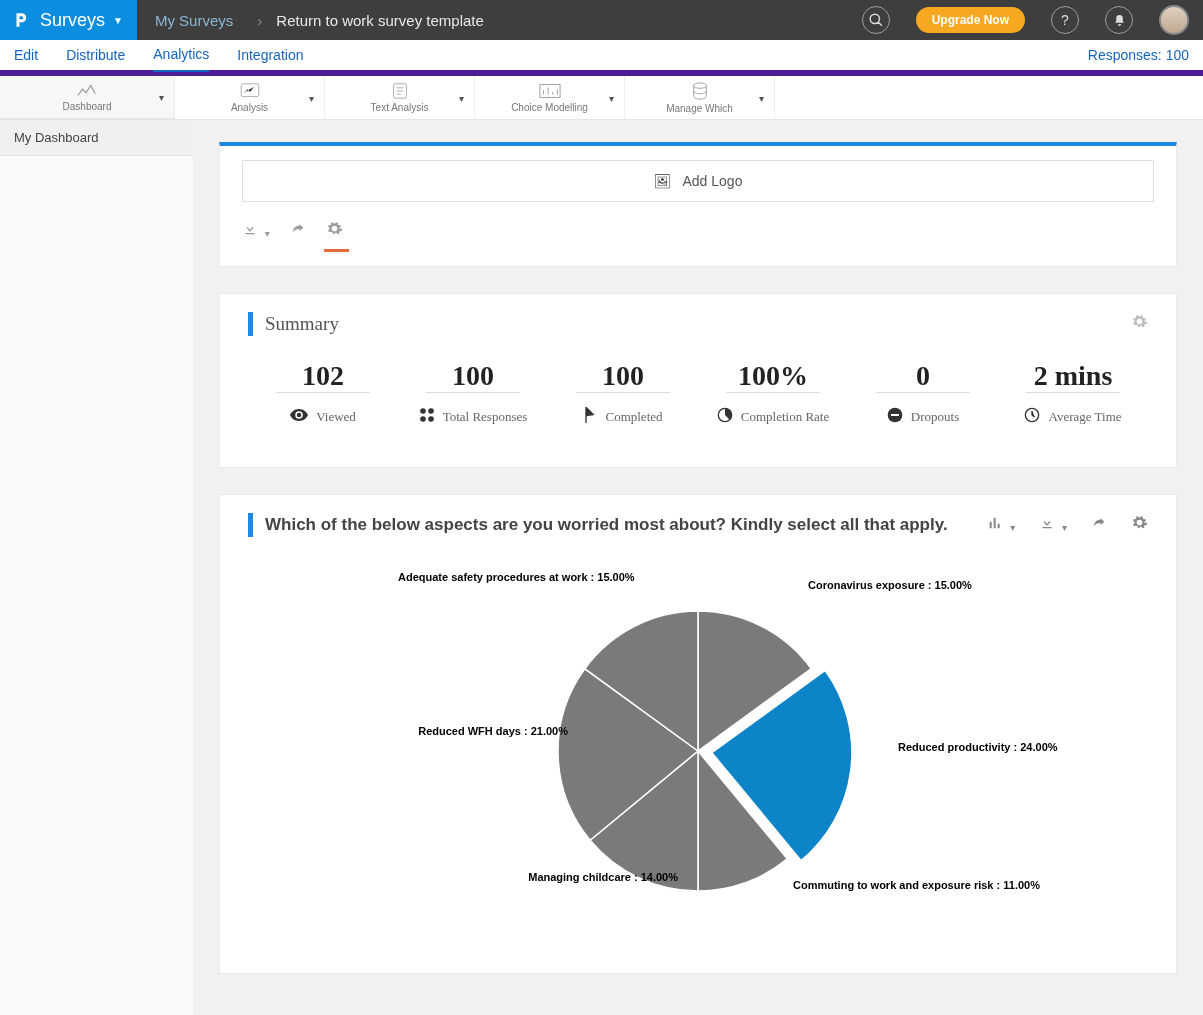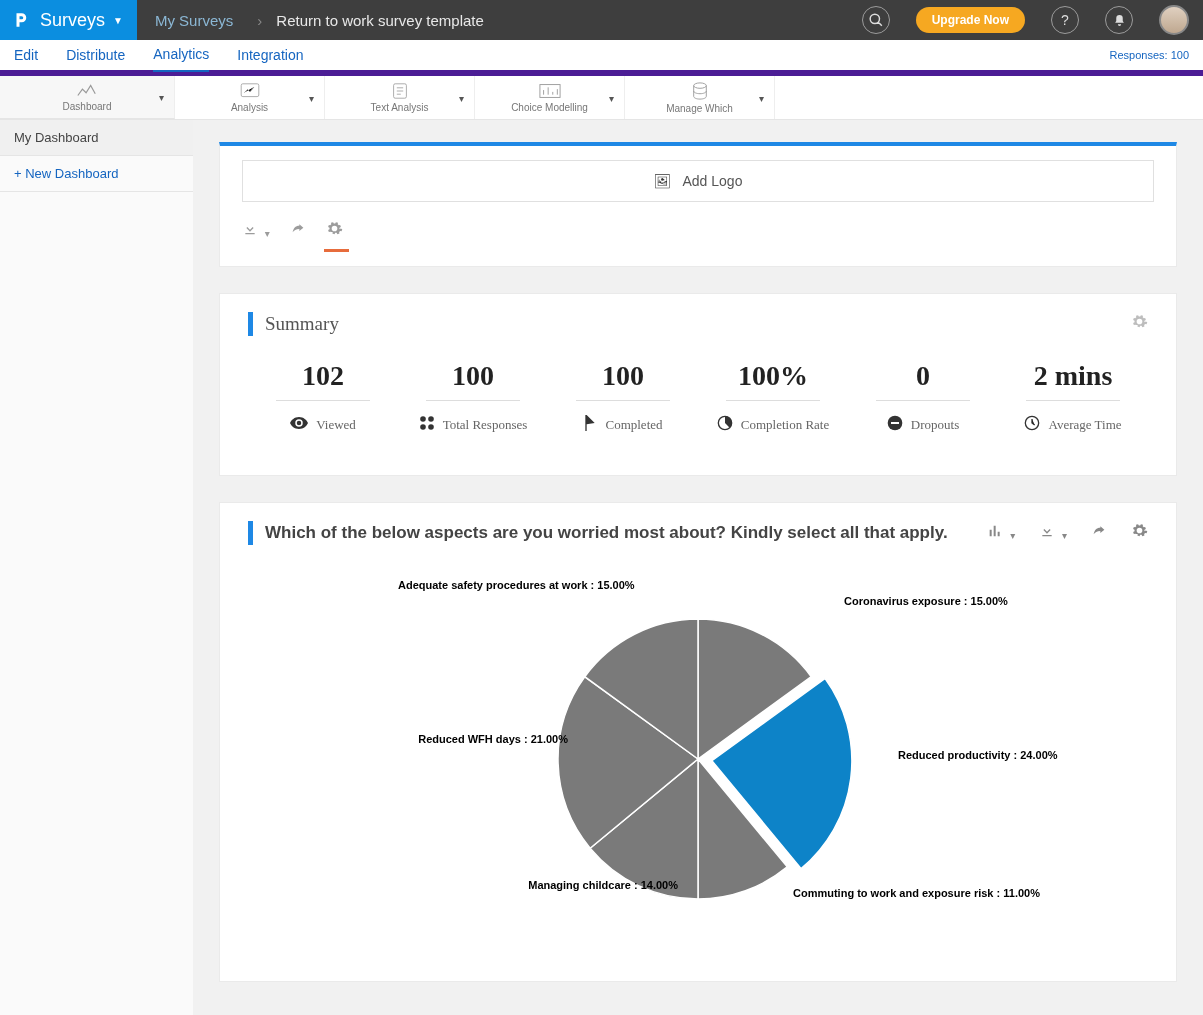--- a/index.html
+++ b/index.html
@@ -38,21 +38,21 @@
   width: 30px; height: 30px; border-radius: 50%; border: 2px solid #888;
   background: linear-gradient(#e0d0c0,#bfa890); display: inline-block;
 }
 
 .subnav {
   display: flex; align-items: center; background: #fff; border-bottom: 6px solid #4c1d95;
   padding: 0 14px; height: 36px; font-size: 14px;
 }
 .subnav-item { color: #1565c0; margin-right: 28px; cursor: pointer; padding: 8px 0; }
 .subnav-item.active { border-bottom: 2px solid #1565c0; font-weight: 500; }
-.subnav-right { margin-left: auto; color: #1565c0; font-size: 11px; text-align: center; }
+.subnav-right { margin-left: auto; color: #1565c0; font-size: 14px; text-align: center; }
 
 .toolbar {
   display: flex; align-items: stretch; background: #fff; border-bottom: 1px solid #e5e5e5;
   height: 44px;
 }
 .tool-tab {
   display: flex; flex-direction: column; align-items: center; justify-content: center;
   min-width: 150px; padding: 4px 10px; border-right: 1px solid #eee; position: relative;
   cursor: pointer; font-size: 10px; color: #777;
 }
@@ -88,21 +88,21 @@
   background: #e76c3c;
 }
 
 .summary-panel { padding: 18px 28px 40px 28px; font-family: Liberation Serif, serif; }
 .section-title-row { display: flex; align-items: center; }
 .section-bar { width: 5px; height: 24px; background: #1e88e5; margin-right: 12px; }
 .section-title { font-size: 19px; color: #555; flex: 1; }
 .gear-icon-right { color: #bdbdbd; font-size: 18px; cursor: pointer; }
 .summary-grid { display: flex; margin-top: 24px; }
 .metric { flex: 1; text-align: center; padding: 0 10px; }
-.metric-val { font-size: 28px; font-weight: 700; color: #222; padding-bottom: 8px; border-bottom: 1px solid #ddd; margin: 0 18px 14px 18px; }
+.metric-val { font-size: 28px; font-weight: 700; color: #222; padding-bottom: 0; border-bottom: 1px solid #ddd; margin: 0 18px 14px 18px; }
 .metric-label-row { display: inline-flex; align-items: center; gap: 8px; color: #666; font-size: 13px; }
 .metric-ic { font-size: 15px; color: #333; }
 
 .chart-panel { padding: 18px 28px 30px 28px; }
 .chart-actions { display: flex; align-items: center; gap: 24px; color: #888; font-size: 17px; }
 .chart-actions .ic { cursor: pointer; }
 .chart-area { position: relative; height: 380px; margin-top: 26px; }
 .pie-wrap { position: absolute; left: 50%; top: 50%; transform: translate(-50%, -50%); }
 svg.pie { overflow: visible; }
 .slice-label {
@@ -200,21 +200,20 @@
         </svg>
     </span>
     <span>Manage Which</span>
     <span class="tool-caret">▾</span>
   </div>
 </div>
 
 <div class="layout">
   <div class="sidebar">
     <div class="side-item">My Dashboard</div>
-    <div class="side-item new">New Dashboard</div>
   </div>
 
   <div class="main">
 
     <div class="panel header-panel">
       <div class="add-logo">
         <span class="img-icon">🖼</span>
         <span>Add Logo</span>
       </div>
       <div class="dash-head-row">
@@ -327,21 +326,21 @@
 
       <div class="chart-area" id="chart-area">
         <div class="pie-wrap" id="pie-wrap"><svg class="pie" width="320" height="320" viewBox="0 0 320 320">
               <path d="M 160 160 L 160 20 A 140 140 0 0 1 273.26237921249265 77.71006467905376 Z" fill="#7a7a7a" stroke="#fff" stroke-width="1.5"></path>
               <path d="M 173.88960581840269 161.75466526990027 L 287.15198503089533 79.46472994895403 A 140 140 0 0 1 263.1289643832193 269.62651925851077 Z" fill="#0d83c8" stroke="#fff" stroke-width="1.5"></path>
               <path d="M 160 160 L 249.2393585648166 267.8718539886105 A 140 140 0 0 1 160 300 Z" fill="#7a7a7a" stroke="#fff" stroke-width="1.5"></path>
               <path d="M 160 160 L 160 300 A 140 140 0 0 1 52.12814601138949 249.23935856481654 Z" fill="#7a7a7a" stroke="#fff" stroke-width="1.5"></path>
               <path d="M 160 160 L 52.12814601138949 249.23935856481654 A 140 140 0 0 1 46.73762078750734 77.71006467905377 Z" fill="#7a7a7a" stroke="#fff" stroke-width="1.5"></path>
               <path d="M 160 160 L 46.73762078750734 77.71006467905377 A 140 140 0 0 1 159.99999999999997 20 Z" fill="#7a7a7a" stroke="#fff" stroke-width="1.5"></path>
             </svg></div>
-      <div class="slice-label" style="top: 24px; left: 560px; text-align: right; margin-left: 36px;">Coronavirus exposure : 15.00%</div>
+      <div class="slice-label" style="top: 16px; left: 560px; text-align: right;">Coronavirus exposure : 15.00%</div>
           <div class="slice-label" style="top: 178px; left: 650px; text-align: left;">Reduced productivity : 24.00%</div>
           <div class="slice-label" style="top: 316px; left: 545px; text-align: left;">Commuting to work and exposure risk : 11.00%</div>
           <div class="slice-label" style="top: 308px; left: 250px; width: 180px; text-align: right;">Managing childcare : 14.00%</div>
           <div class="slice-label" style="top: 162px; left: 120px; width: 200px; text-align: right;">Reduced WFH days : 21.00%</div>
           <div class="slice-label" style="top: 8px; left: 150px; width: 230px; text-align: right;">Adequate safety procedures at work : 15.00%</div>
         </div>
     </div>
 
   </div>
 </div>

